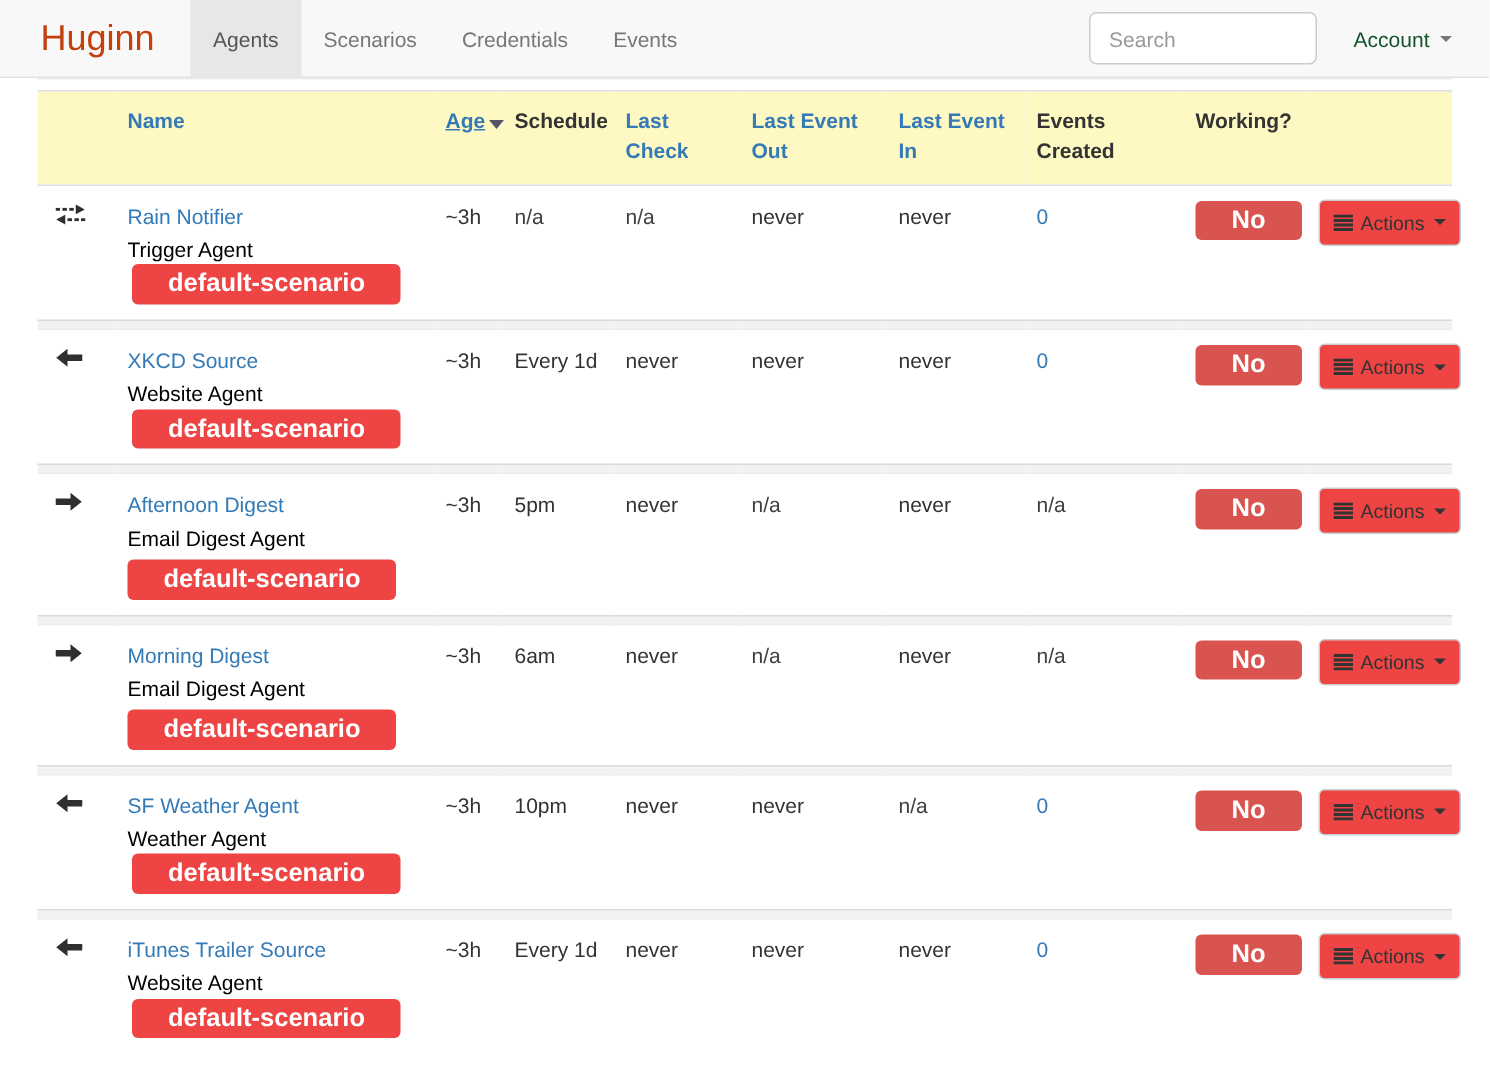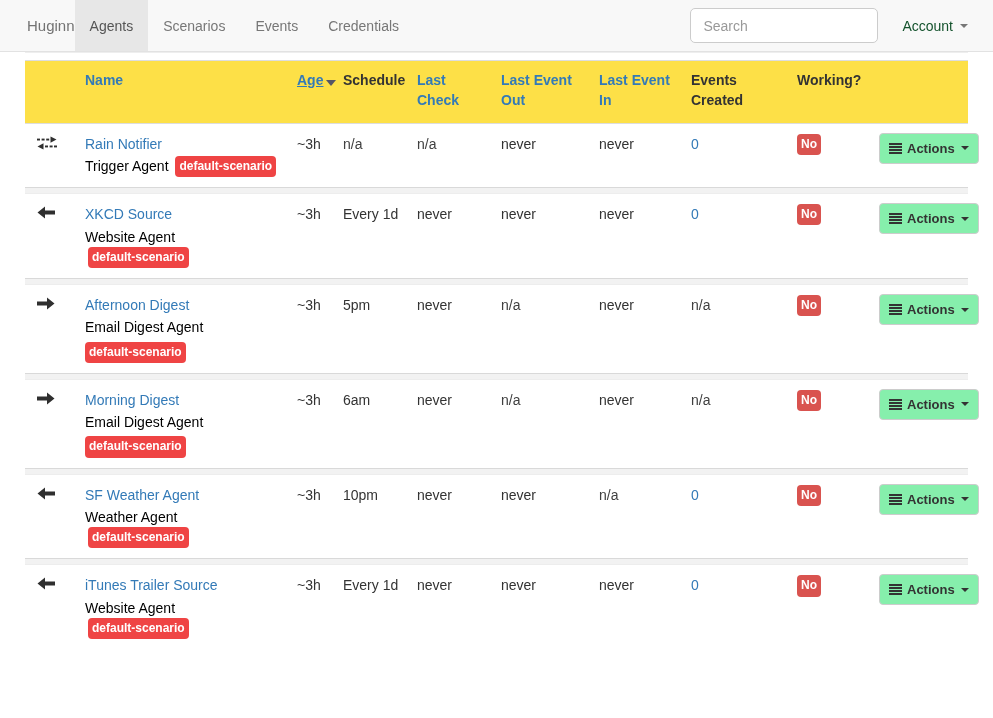--- a/index.html
+++ b/index.html
@@ -17,33 +17,34 @@
   .navbar {
     display: flex;
     align-items: stretch;
     height: 52px;
     background: #f8f8f8;
     border-bottom: 1px solid #e2e2e2;
     padding: 0 25px 0 27px;
   }
   .brand {
     display: flex; align-items: center;
-    font-size: 15px; color: #737373;
+    font-size: 24px; color: #c2410c;
+    margin-right: 24px;
     text-decoration: none;
   }
   .nav-item {
     display: flex; align-items: center;
     padding: 0 15px;
     font-size: 14px; color: #777;
     cursor: pointer; text-decoration: none;
   }
   .nav-item.active { background: #e7e7e7; color: #555; }
   .search-input {
     margin: 8px 0 0 auto;
-    width: 188px; height: 35px;
+    width: 152px; height: 35px;
     border: 1px solid #ccc; border-radius: 5px;
     padding: 0 12px;
     font-family: inherit; font-size: 14px; color: #555;
     background: #fff;
     outline: none;
   }
   .search-input::placeholder { color: #999; }
   .account {
     display: flex; align-items: center; gap: 7px;
     margin-left: 24px;
@@ -77,21 +78,21 @@
   col.c-age { width: 46px; }
   col.c-sched { width: 74px; }
   col.c-lc { width: 84px; }
   col.c-leo { width: 98px; }
   col.c-lei { width: 92px; }
   col.c-ev { width: 106px; }
   col.c-work { width: 82px; }
   col.c-act { width: 97px; }
 
   thead th {
-    background: #fde047;
+    background: #fef9c3;
     text-align: left; vertical-align: top;
     font-size: 14px; font-weight: bold; color: #333;
     line-height: 1.42;
     padding: 10px 8px 12px;
     border-bottom: 1px solid #ddd;
     height: 57px;
   }
   thead th a { color: #337ab7; text-decoration: none; cursor: pointer; }
   thead th a.sorted { text-decoration: underline; }
   th.th-age { white-space: nowrap; padding-right: 0; }
@@ -116,53 +117,52 @@
     border-top: 1px solid #d9d9d9;
     border-bottom: 1px solid #ededed;
   }
   .cell-icon { padding: 12px 4px 0 12px; }
   .muted { color: #404040; }
   .agent-link { color: #337ab7; text-decoration: none; cursor: pointer; }
   .agent-sub { color: #8c8c8c; margin-top: 2px; }
   .agent-type { color: #000000; }
   .badge {
     display: inline-block;
-    color: #fff; font-weight: bold; font-size: 12px;
+    color: #fff; font-weight: bold; font-size: 17px;
     line-height: 1.1;
-    padding: 4px 4px; border-radius: 4px;
+    padding: 4px 24px; border-radius: 4px;
     vertical-align: 1px;
   }
   .badge-scenario { background: #ef4444; margin-left: 3px; cursor: pointer; }
   .badge-line { margin-top: 4px; }
   .badge-line .badge-scenario { margin-left: 0; }
   .badge-danger { background: #d9534f; }
   .events-link { color: #337ab7; text-decoration: none; cursor: pointer; }
 
   .cell-actions { text-align: right; padding-right: 1px; padding-top: 9px; }
   .btn-actions {
     display: inline-flex; align-items: center; gap: 5px;
-    background: #86efac;
+    background: #ef4444;
     border: 1px solid #ccc; border-radius: 4px;
     padding: 7px 9px;
     font-family: inherit; font-size: 13px; color: #333;
     cursor: pointer;
-    font-weight: bold;
   }
   .btn-actions .caret-down { border-top-color: #333; margin-left: 1px; }
   .row-icon svg, .list-icon svg { display: block; }
 </style>
 </head>
 <body>
 
 <div class="navbar">
   <a class="brand">Huginn</a>
   <a class="nav-item active">Agents</a>
   <a class="nav-item">Scenarios</a>
+  <a class="nav-item">Credentials</a>
   <a class="nav-item">Events</a>
-  <a class="nav-item">Credentials</a>
   <input class="search-input" placeholder="Search" style="">
   <div class="account">
     <span>Account</span>
     <span class="caret-down"></span>
   </div>
 </div>
 
 <div class="main">
   <hr class="rule">
 

